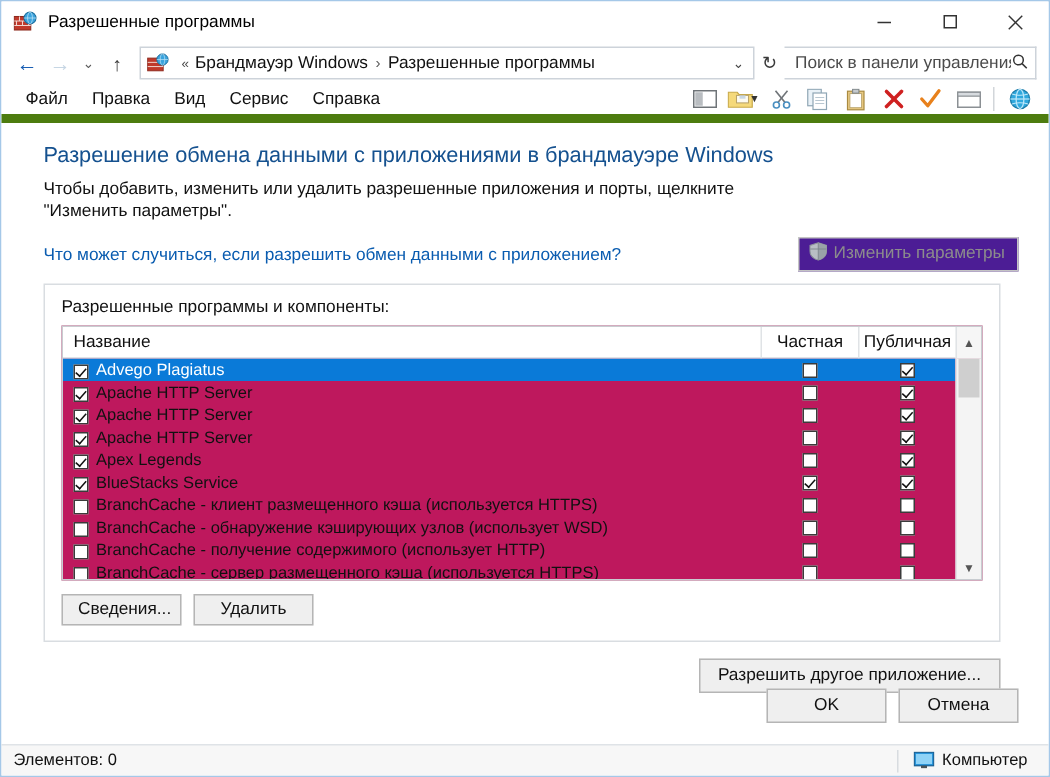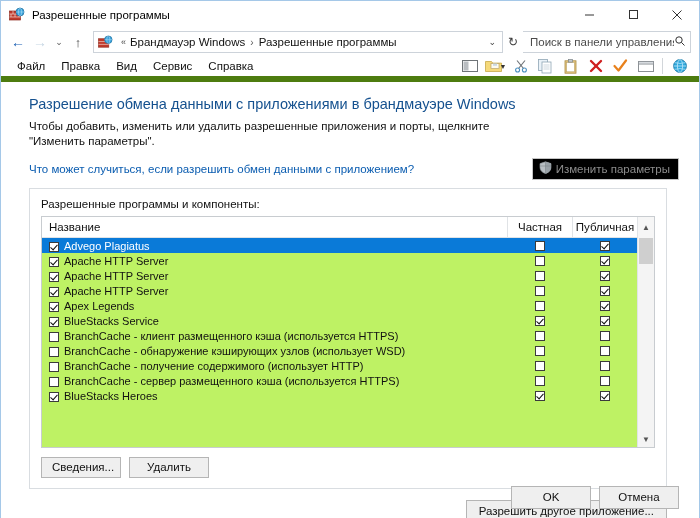--- a/index.html
+++ b/index.html
@@ -203,21 +203,21 @@
     color: #111;
     background: #efefef;
     border: 1px solid #b5b5b5;
     padding: 3px 10px 4px 10px;
     box-sizing: border-box;
     white-space: nowrap;
     text-align: center;
   }
   .btn.disabled {
     color: #8c8c8c;
-    background: #000000;
+    background: #4c1d95;
     border-color: #c4c4c4;
   }
   .btn-shield {
     display: inline-flex;
     align-items: center;
     gap: 4px;
     padding: 2px 8px 3px 6px;
   }
 
   
@@ -228,22 +228,22 @@
     box-sizing: border-box;
     margin-right: 12px;
   }
   .group-label {
     font-size: 11.5px;
     color: #111;
     margin-bottom: 6px;
   }
   .listview {
     border: 1px solid #c8ccd0;
-    background: #bef264;
-    height: 232px;
+    background: #be185d;
+    height: 170px;
     display: flex;
     flex-direction: column;
     box-sizing: border-box;
     overflow: hidden;
   }
   .lv-header {
     display: flex;
     height: 21px;
     flex: 0 0 21px;
     border-bottom: 1px solid #e0e3e6;

